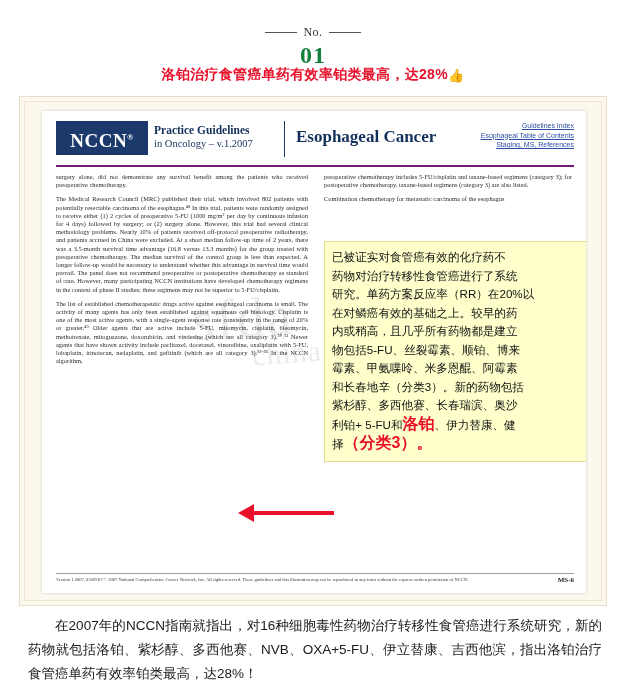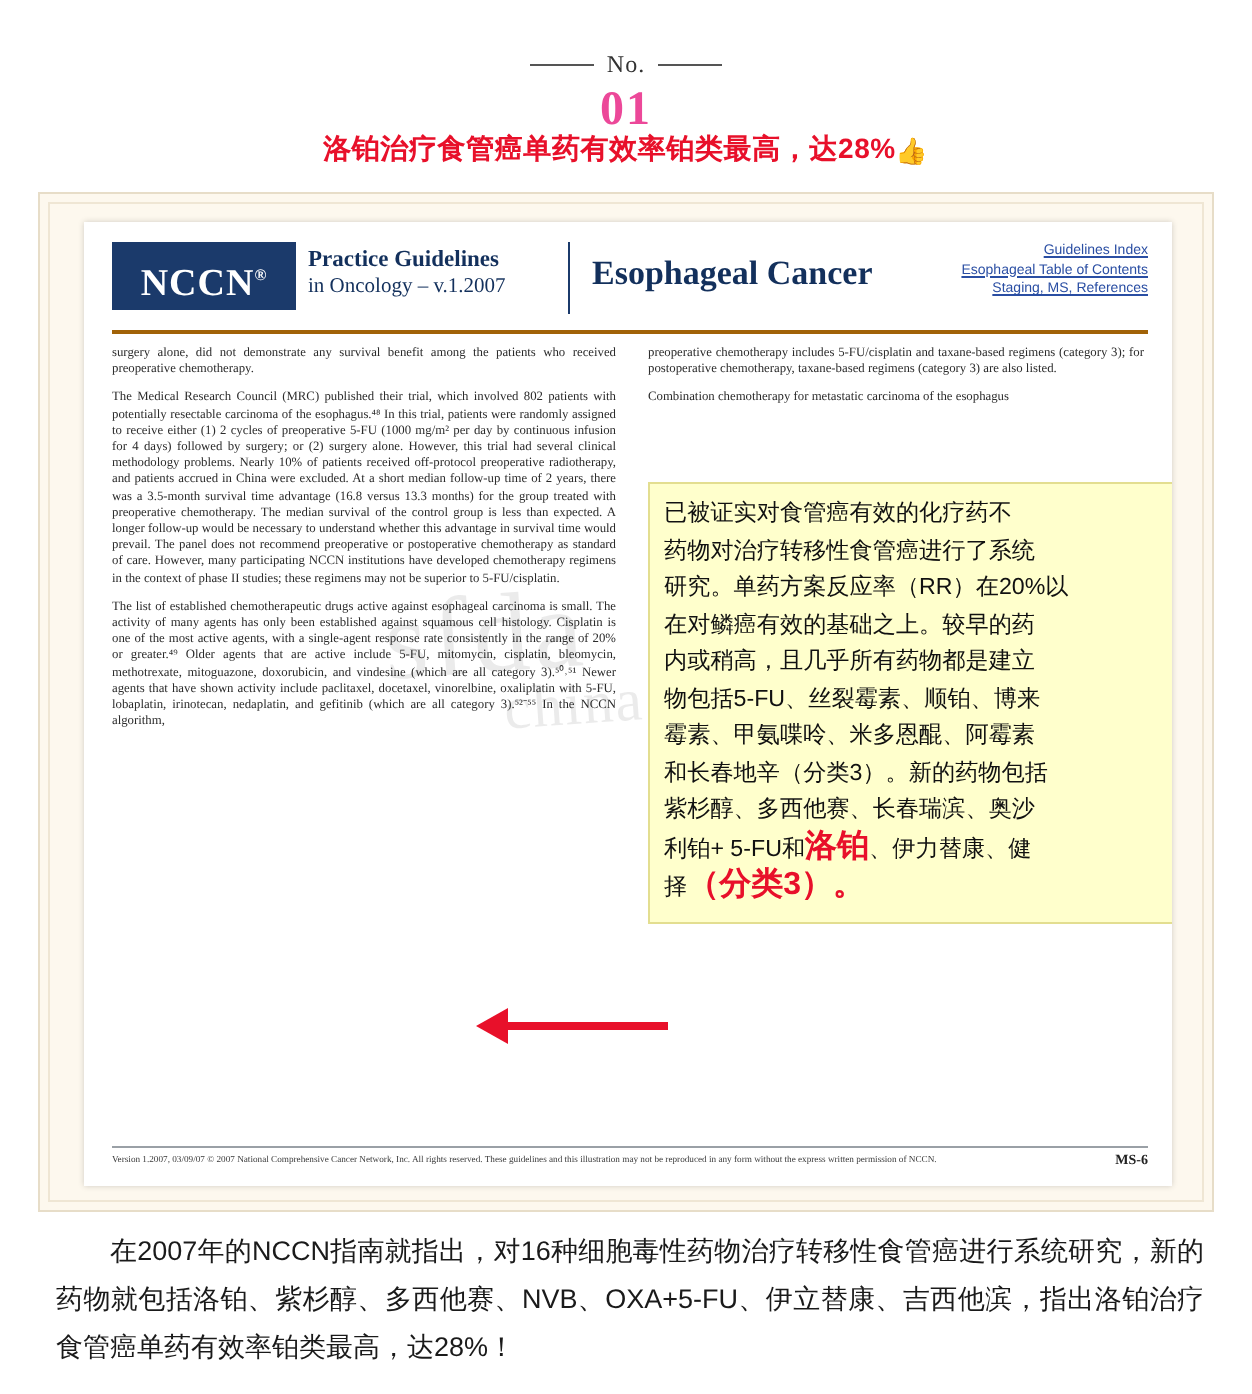--- a/index.html
+++ b/index.html
@@ -42,21 +42,21 @@
   .no-label {
     font-size: 12px;
     color: #333;
     letter-spacing: 0.5px;
     font-family: "Liberation Serif", serif;
   }
   .no-value {
     margin-top: 2px;
     font-size: 24px;
     font-weight: bold;
-    color: #ec4899;
+    color: #15803d;
     letter-spacing: 1px;
     font-family: "Liberation Serif", serif;
   }
 
   
   .red-title {
     position: absolute;
     left: 0; right: 0;
     top: 66px;
     text-align: center;
@@ -128,21 +128,21 @@
     pointer-events: none;
   }
 
   
   .masthead {
     position: absolute;
     left: 14px;
     top: 10px;
     right: 12px;
     height: 44px;
-    border-bottom: 2px solid #a16207;
+    border-bottom: 2px solid #701a75;
   }
   .nccn-badge {
     position: absolute;
     left: 0;
     top: 0;
     width: 92px;
     height: 34px;
     background: #1b3a6b;
     color: #ffffff;
     font-family: "Liberation Serif", serif;

